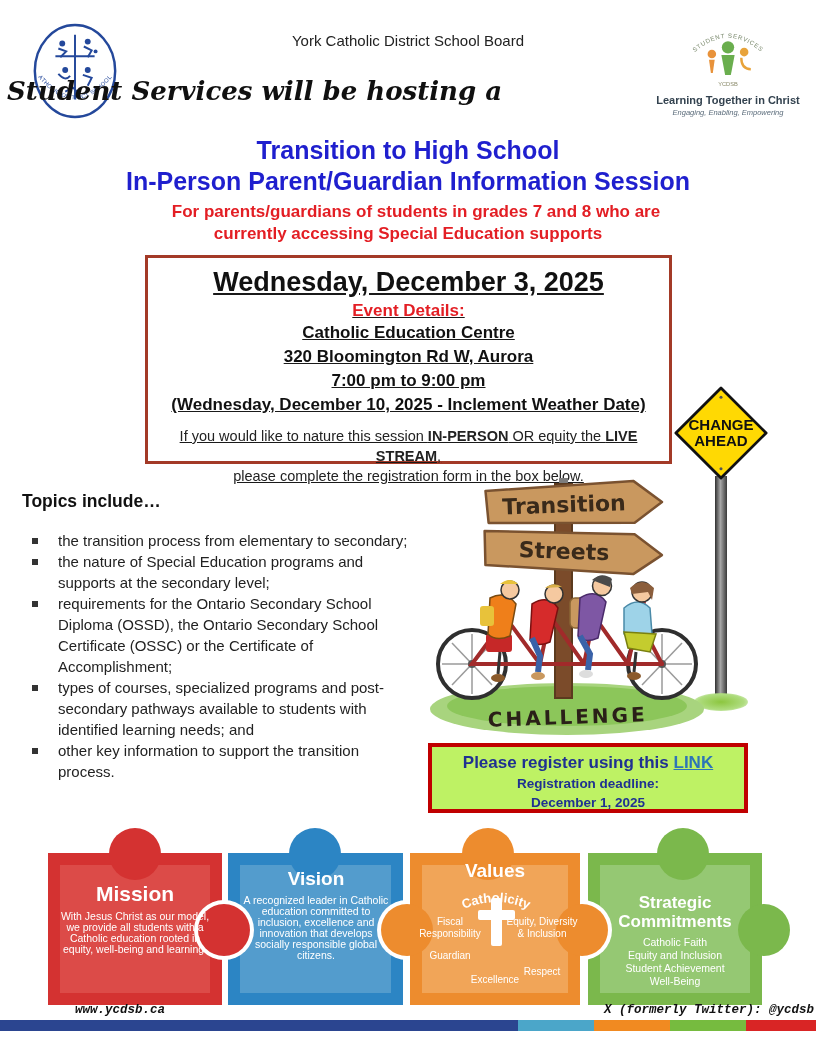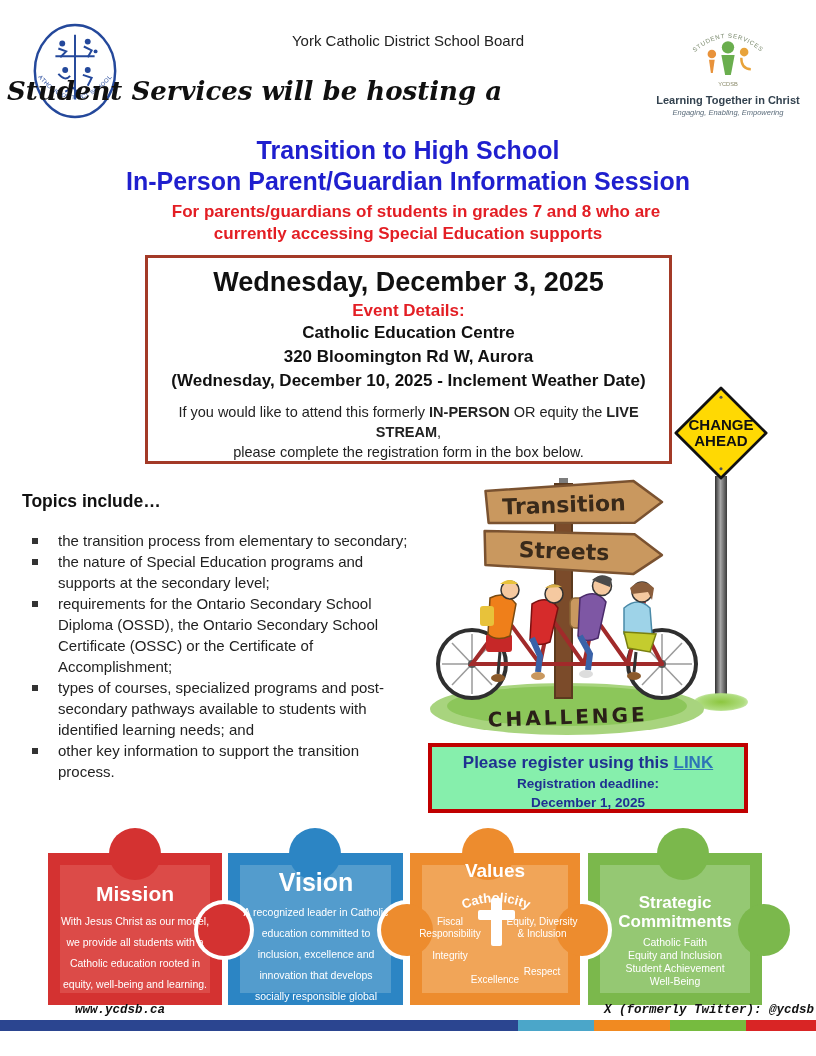--- a/index.html
+++ b/index.html
@@ -15,52 +15,52 @@
   .right-seal{width:108px;height:76px;margin:0 auto;display:block;}
   .ltc-title{font-size:11px;font-weight:bold;color:#33424F;margin-top:2px;}
   .ltc-tagline{font-size:7.5px;font-style:italic;color:#5A6B7A;margin-top:2px;}
   
   .title-line{left:0;right:0;text-align:center;font-weight:bold;font-size:25px;color:#1F1FCE;}
   .t1{top:136px;} .t2{top:167px;}
   .aud-line{left:0;right:0;text-align:center;font-weight:bold;font-size:17px;color:#E31E24;}
   .a1{top:202px;padding-left:16px;} .a2{top:224px;}
   
   .event-box{left:145px;top:255px;width:521px;height:203px;border:3px solid #A33A27;
-             background:#fff;text-align:center;}
+             background:#fff;text-align:center;text-decoration:underline;}
   .ev-date{font-size:27px;font-weight:bold;margin-top:9px;color:#111;}
   .ev-details{font-size:17px;font-weight:bold;color:#E31E24;margin-top:3px;}
   .ev-line{font-size:17px;font-weight:bold;color:#111;line-height:24px;}
   .ev-note{font-size:14.5px;color:#222;margin-top:9px;line-height:20px;}
   .ev-note b{font-weight:bold;}
   
   .change-sign{left:674px;top:386px;width:94px;height:94px;}
   .pole{left:715px;top:476px;width:12px;height:232px;
         background:linear-gradient(90deg,#2f2f2f,#a8a8a8 45%,#3a3a3a);border-radius:0 0 2px 2px;}
   .pole-grass{left:694px;top:693px;width:54px;height:18px;border-radius:50%;
         background:radial-gradient(ellipse at center,#8CC63F 0%,#AEDC7E 60%,rgba(255,255,255,0) 100%);}
   
   .topics-heading{left:22px;top:491px;font-size:17.5px;font-weight:bold;color:#111;}
   .topics-list{left:30px;top:530px;width:382px;}
   .topic-item{display:flex;align-items:flex-start;}
   .bullet-sq{flex:0 0 6px;width:6px;height:6px;background:#333;margin:8px 20px 0 2px;}
   .topic-text{font-size:15px;line-height:21px;color:#222;}
   
   .bike-illustration{left:428px;top:466px;width:278px;height:274px;}
   
-  .reg-box{left:428px;top:743px;width:312px;height:62px;border:4px solid #C00000;background:#86efac;
+  .reg-box{left:428px;top:743px;width:312px;height:62px;border:4px solid #C00000;background:#bef264;
            text-align:center;}
   .reg-line1{font-size:17px;font-weight:bold;color:#1F3191;margin-top:6px;}
   .reg-link{color:#2E75B6;text-decoration:underline;font-weight:bold;cursor:pointer;}
   .reg-line2{font-size:13.5px;font-weight:bold;color:#1F3191;line-height:17px;margin-top:2px;}
   
   .pz{top:853px;height:152px;}
   .pz-inner{position:absolute;left:12px;top:12px;right:12px;bottom:12px;}
   .knob{border-radius:50%;}
   .pz-title{font-weight:bold;color:#fff;text-align:center;}
-  .pz-body{color:#fff;text-align:center;font-size:10.5px;line-height:21px;margin-top:5px;}
+  .pz-body{color:#fff;text-align:center;font-size:10.5px;line-height:11px;margin-top:5px;}
   .v-label{position:absolute;color:#fff;font-size:10px;line-height:12px;text-align:center;}
   .cross-bar{position:absolute;background:#fff;border-radius:2px;}
   
   .footer-text{font-family:Liberation Mono, monospace;font-weight:bold;font-style:italic;
                font-size:12.5px;color:#111;}
   .site{left:75px;top:1003px;}
   .social{left:604px;top:1003px;}
   .bottom-bar{left:0;top:1020px;width:816px;height:11px;display:flex;}
   .bottom-bar div{height:11px;}
 </style>
@@ -113,23 +113,24 @@
   <div class="abs title-line t2">In-Person Parent/Guardian Information Session</div>
   <div class="abs title-line t1">Transition to High School</div>
   <div class="abs aud-line a1">For parents/guardians of students in grades 7 and 8 who are</div>
   <div class="abs aud-line a2">currently accessing Special Education supports</div>
 
   <div class="abs event-box">
     <div class="ev-date">Wednesday, December 3, 2025</div>
     <div class="ev-details">Event Details:</div>
     <div class="ev-line">Catholic Education Centre</div>
     <div class="ev-line">320 Bloomington Rd W, Aurora</div>
+    <div class="ev-line">7:00 pm to 9:00 pm</div>
     <div class="ev-line">(Wednesday, December 10, 2025 - Inclement Weather Date)</div>
     <div class="ev-note">
-      <span>If you would like to attend this formerly </span><b>IN-PERSON</b><span> OR equity the </span><b>LIVE STREAM</b><span>,</span><br>
+      <span>If you would like to nature this session </span><b>IN-PERSON</b><span> OR equity the </span><b>LIVE STREAM</b><span>,</span><br>
       <span>please complete the registration form in the box below.</span>
     </div>
   </div>
 
   <div class="abs pole"></div>
   <svg class="abs change-sign" viewBox="0 0 100 100">
     <polygon points="50,2 98,50 50,98 2,50" fill="#FFD903" stroke="#111" stroke-width="3" stroke-linejoin="round"></polygon>
     <circle cx="50" cy="12" r="1.6" fill="#555"></circle>
       <circle cx="50" cy="88" r="1.6" fill="#555"></circle>
     <text x="50" y="47" text-anchor="middle" font-size="16" font-weight="bold" fill="#111" font-family="Liberation Sans,sans-serif">CHANGE</text>
@@ -274,37 +275,37 @@
   <div class="abs knob" style="left:109px;top:828px;width:52px;height:52px;background:#D43231;"></div>
   <div class="abs knob" style="left:289px;top:828px;width:52px;height:52px;background:#2C85C4;"></div>
   <div class="abs knob" style="left:462px;top:828px;width:52px;height:52px;background:#ED8C2E;"></div>
   <div class="abs knob" style="left:657px;top:828px;width:52px;height:52px;background:#7BB84C;"></div>
 
   <div class="abs" style="left:60px;top:882px;width:150px;">
     <div class="pz-title" style="font-size:21px;">Mission</div>
     <div class="pz-body">With Jesus Christ as our model, we provide all students with a Catholic education rooted in equity, well-being and learning.</div>
   </div>
   <div class="abs" style="left:242px;top:868px;width:148px;">
-    <div class="pz-title" style="font-size:25px;">Vision</div>
+    <div class="pz-title" style="font-size:19px;">Vision</div>
     <div class="pz-body">A recognized leader in Catholic education committed to inclusion, excellence and innovation that develops socially responsible global citizens.</div>
   </div>
   <div class="abs" style="left:410px;top:860px;width:170px;">
     <div class="pz-title" style="font-size:19px;">Values</div>
   </div>
   <svg class="abs" style="left:437px;top:880px;" width="118" height="42" viewBox="0 0 118 42">
     <path id="cath-arc" d="M8,40 Q59,4 110,40" fill="none"></path>
     <text font-size="13" font-weight="bold" fill="#fff" font-family="Liberation Sans,sans-serif">
       <textPath href="#cath-arc" startOffset="50%" text-anchor="middle">Catholicity</textPath>
     </text>
   </svg>
   <div class="cross-bar abs" style="left:491px;top:898px;width:11px;height:48px;"></div>
   <div class="cross-bar abs" style="left:478px;top:910px;width:37px;height:10px;"></div>
   <div class="v-label" style="left:413px;top:916px;width:74px;">Fiscal Responsibility</div>
   <div class="v-label" style="left:505px;top:916px;width:74px;">Equity, Diversity &amp; Inclusion</div>
-  <div class="v-label" style="left:420px;top:950px;width:60px;">Integrity</div>
+  <div class="v-label" style="left:420px;top:950px;width:60px;">Guardian</div>
   <div class="v-label" style="left:512px;top:950px;width:60px;margin-top:16px;">Respect</div>
   <div class="v-label" style="left:455px;top:974px;width:80px;">Excellence</div>
   <div class="abs" style="left:598px;top:893px;width:154px;text-align:center;">
     <div class="pz-title" style="font-size:17px;line-height:19px;">Strategic</div>
     <div class="pz-title" style="font-size:17px;line-height:19px;">Commitments</div>
     <div style="margin-top:5px;color:#fff;font-size:10.5px;line-height:13px;">
       <span style="display:block;">Catholic Faith</span>
       <span style="display:block;">Equity and Inclusion</span>
       <span style="display:block;">Student Achievement</span>
       <span style="display:block;">Well-Being</span>

